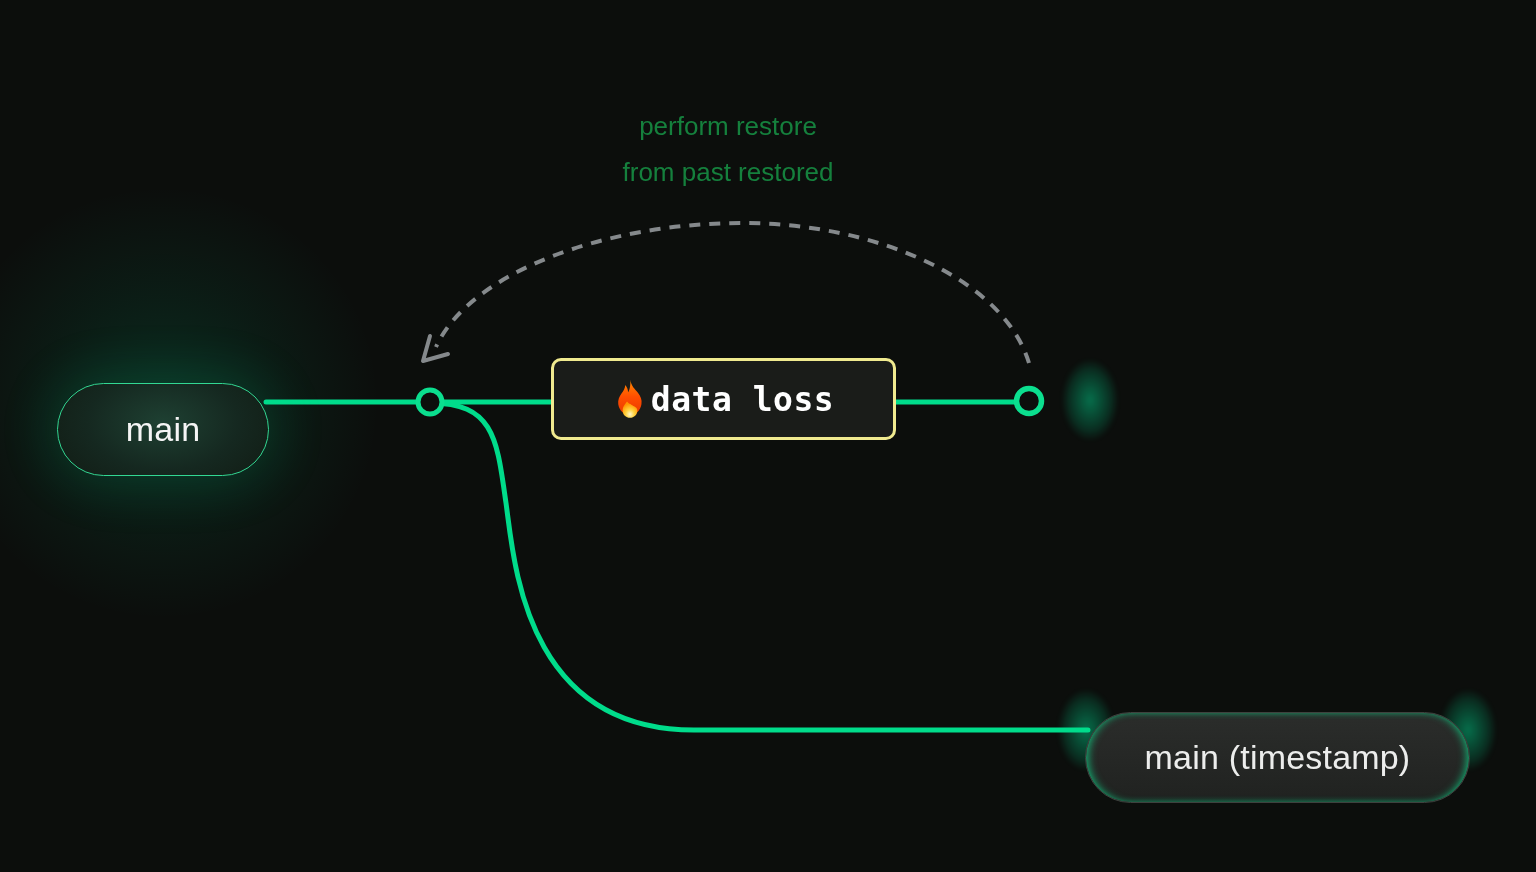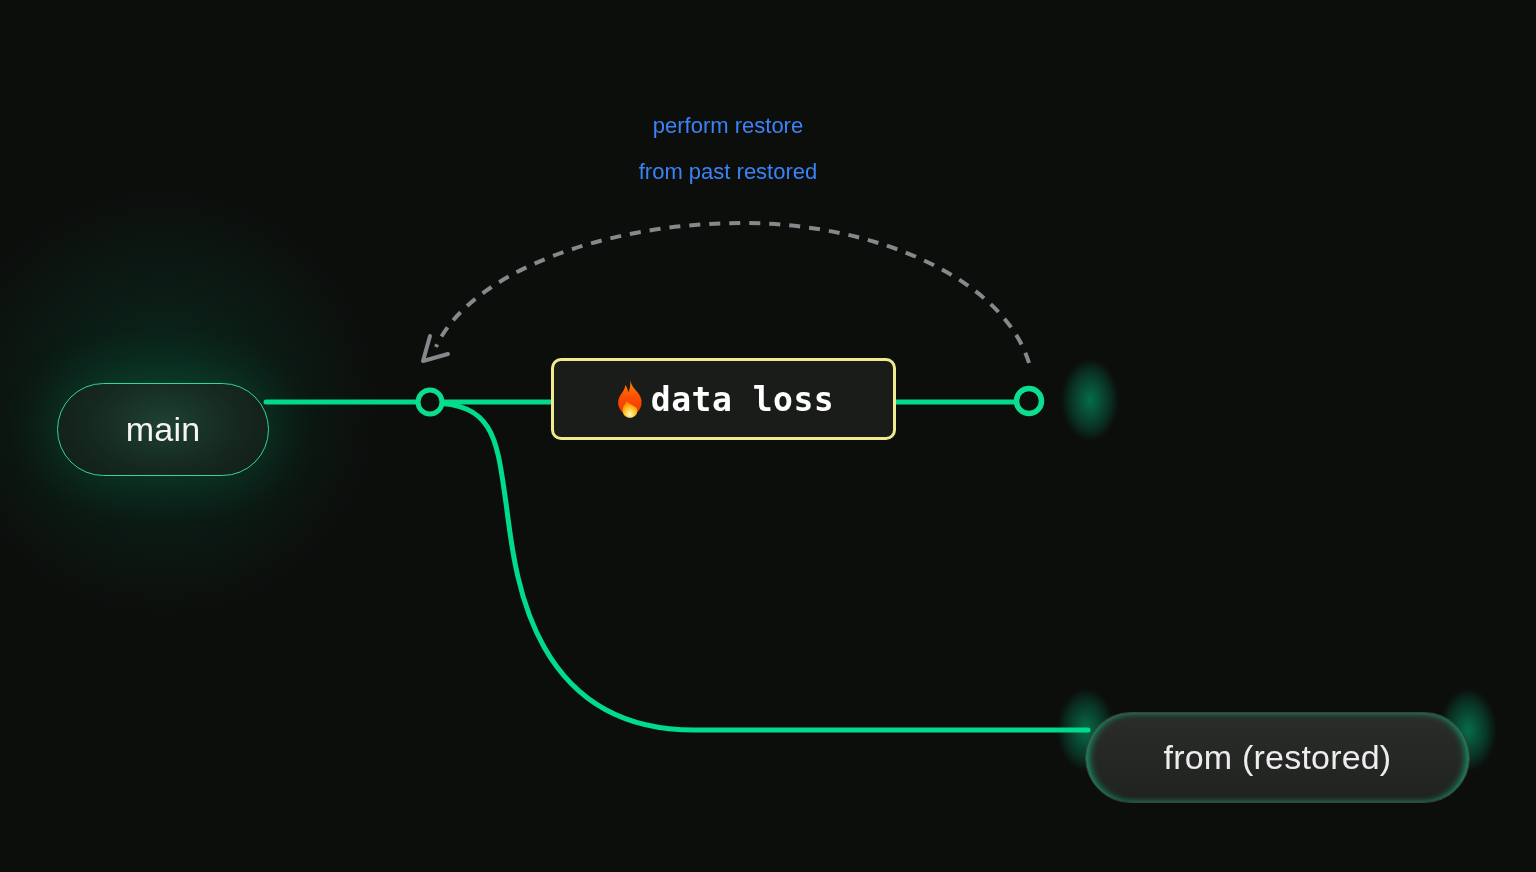--- a/index.html
+++ b/index.html
@@ -83,22 +83,22 @@
     color: #FFFFFF;
     letter-spacing: 0.5px;
   }
 
   
   .caption {
     position: absolute;
     left: 728px; top: 103px;
     transform: translateX(-50%);
     text-align: center;
-    color: #3b82f6;
-    font-size: 22px;
+    color: #15803d;
+    font-size: 26px;
     line-height: 46px;
     white-space: nowrap;
   }
 </style>
 </head>
 <body>
 
 <div class="canvas">
 
   <div class="halo halo-main"></div>
@@ -140,21 +140,21 @@
         </radialGradient>
       </defs>
       <path fill="url(#flameOuter)" d="M12.2 0.5c0.6 4.4 3.2 6.5 5.4 9.2 2 2.5 3 5.1 2.5 8.1-0.7 4.5-4 7.5-8.1 7.5s-7.7-3-8.3-7.5c-0.4-3 0.8-5.7 2.4-7.8 1.3-1.7 2.4-3.4 2.6-5.8 1.2 1.5 2 3.2 1.9 5.2 1.5-1.9 1.8-5.7 1.6-8.9z"></path>
       <path fill="url(#flameInner)" d="M12 27.4c-2.9 0-5.2-2.3-5.2-5.2 0-2.7 1.8-4.3 3.1-6.2 0.9 1.3 2 1.9 2.5 1.7 1.1 1.5 4.8 1.7 4.8 4.5 0 2.9-2.3 5.2-5.2 5.2z"></path>
     </svg>
     <span class="loss-label">data loss</span>
   </div>
 
 
   <div class="pill pill-gray pill-restored">
-    <span>from (restored)</span>
+    <span>main (timestamp)</span>
   </div>
 
   <div class="caption">
     <div>perform restore</div>
     <div>from past restored</div>
   </div>
 
 </div>
 
 </body></html>

